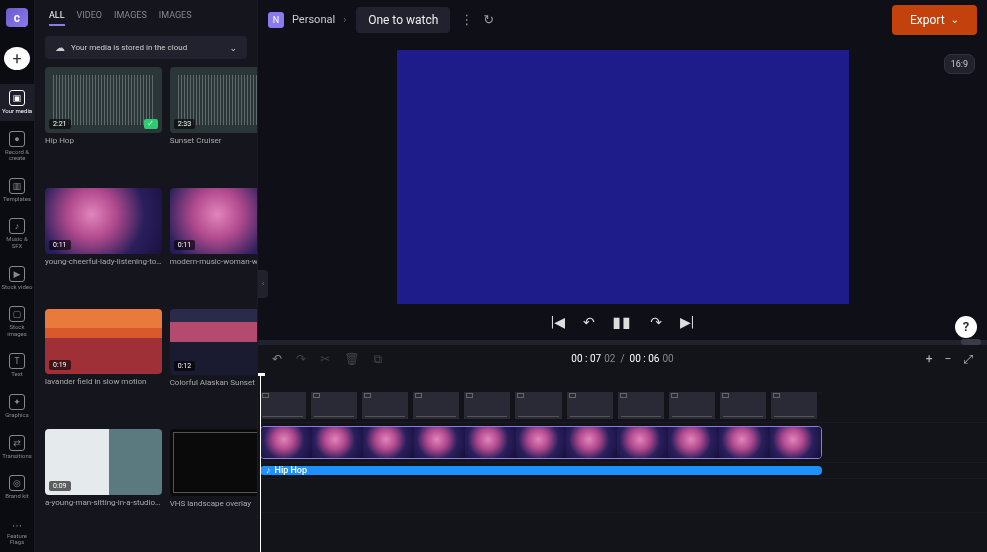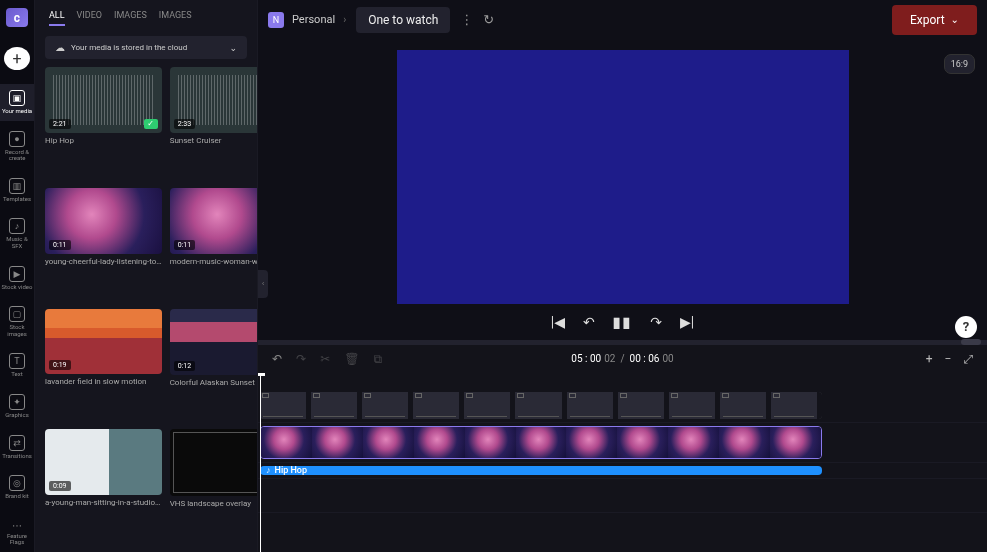--- a/index.html
+++ b/index.html
@@ -43,21 +43,21 @@
 
 
 .main { flex:1; display:flex; flex-direction:column; position:relative;}
 .topbar { height:40px; display:flex; align-items:center; padding: 0 10px; gap:10px;}
 .workspace { display:flex; align-items:center; gap:8px; font-size:11px; color:#ccc;}
 .workspace .wbadge { width:16px; height:16px; border-radius:3px; background:#8a7aed; color:#fff; display:flex; align-items:center; justify-content:center; font-size:9px;}
 .workspace .arrow { color:#666; font-size:10px;}
 .projname { background:#22222e; padding:6px 12px; border-radius:4px; font-size:12px; color:#eee;}
 .top-ico { color:#999; font-size:13px; cursor:pointer;}
 .top-spacer { flex:1;}
-.export-btn { background:#7f1d1d; color:#fff; padding:8px 18px; border-radius:4px; font-size:12px; display:flex; align-items:center; gap:6px; cursor:pointer;}
+.export-btn { background:#c2410c; color:#fff; padding:8px 18px; border-radius:4px; font-size:12px; display:flex; align-items:center; gap:6px; cursor:pointer;}
 
 .preview-area { flex:1; display:flex; flex-direction:column; align-items:center; position:relative; padding:10px 0 4px;}
 .aspect-badge { position:absolute; right:12px; top:14px; background:#22222e; border:1px solid #333; color:#ccc; font-size:9px; padding:4px 6px; border-radius:7px; cursor:pointer;}
 .canvas { width:452px; height:254px; background:#1e1c8a;}
 .playback-controls { display:flex; gap:18px; align-items:center; padding:10px 0; color:#ddd;}
 .pc-btn { cursor:pointer; font-size:14px; display:flex; align-items:center; gap:1px;}
 .help-fab { position:absolute; right:10px; bottom:6px; width:22px; height:22px; border-radius:50%; background:#fff; color:#333; display:flex; align-items:center; justify-content:center; font-size:13px; font-weight:bold; cursor:pointer;}
 .resize-handle { position:absolute; left:0; right:0; bottom:0; height:4px; background:#22222e;}
 .resize-handle::after { content:""; position:absolute; right:6px; top:-1px; width:20px; height:6px; background:#3a3a48; border-radius:3px;}
 
@@ -241,21 +241,21 @@
     </div>
 
     <div class="timeline">
       <div class="tl-toolbar" style="position:relative;">
         <span class="tbt">↶</span>
         <span class="tbt disabled">↷</span>
         <span class="tbt disabled">✂</span>
         <span class="tbt disabled">🗑</span>
         <span class="tbt disabled">⧉</span>
         <div class="tl-time">
-          <span>05 : 00</span>
+          <span>00 : 07</span>
           <span class="sub">02</span>
           <span class="sep">/</span>
           <span>00 : 06</span>
           <span class="sub">00</span>
         </div>
         <div class="tl-zoom">
           <span class="zb">+</span>
           <span class="zb">−</span>
           <span class="zb">⤢</span>
         </div>

